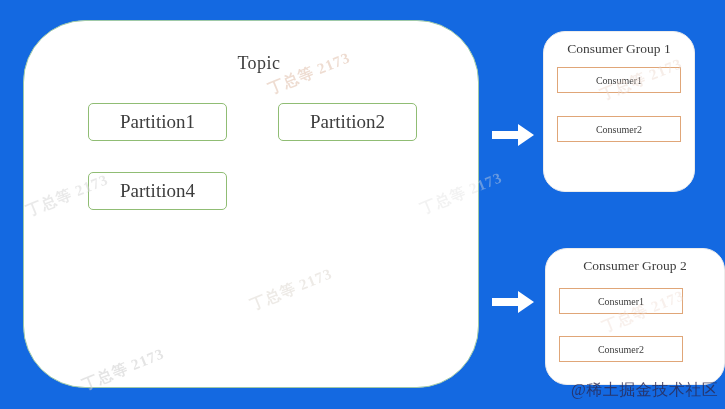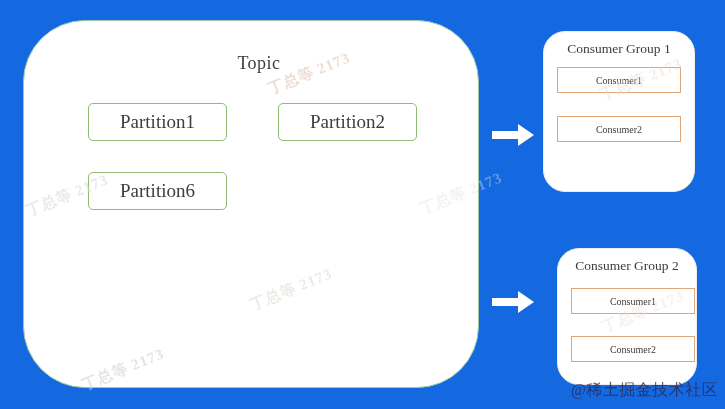--- a/index.html
+++ b/index.html
@@ -38,21 +38,21 @@
   .arrow { position:absolute; width:42px; height:22px; }
   .arrow-1 { left:492px; top:124px; }
   .arrow-2 { left:492px; top:291px; }
 
   
   .cg {
     position:absolute; background:#ffffff; border-radius:22px;
     border:1px solid #ececec; box-sizing:border-box;
   }
   .cg-1 { left:543px; top:31px;  width:152px; height:161px; }
-  .cg-2 { left:545px; top:248px; width:140px; height:137px;margin-left:12px; }
+  .cg-2 { left:545px; top:248px; width:180px; height:137px; }
   .cg-title {
     position:absolute; left:0; right:0; top:9px; text-align:center;
     font-size:13.5px; color:var(--text,#3d3d3d); white-space:nowrap;
   }
   .consumer {
     position:absolute; left:13px; width:124px; height:26px;
     background:#fff; border:1px solid var(--consumer-border,#e0a678);
     box-sizing:border-box; display:flex; align-items:center; justify-content:center;
     font-size:10px; color:var(--text,#3d3d3d);
   }
@@ -82,21 +82,21 @@
 </head>
 <body>
 
 <div class="stage">
 
   <div class="topic-box">
     <div class="topic-title">Topic</div>
     <div class="partition-grid">
       <div class="partition">Partition1</div>
       <div class="partition">Partition2</div>
-      <div class="partition">Partition6</div>
+      <div class="partition">Partition4</div>
     </div>
   </div>
 
   <svg class="arrow arrow-1" viewBox="0 0 42 22" aria-hidden="true">
     <path d="M0 7 H26 V0 L42 11 L26 22 V15 H0 Z" fill="#ffffff"></path>
   </svg>
   <svg class="arrow arrow-2" viewBox="0 0 42 22" aria-hidden="true">
     <path d="M0 7 H26 V0 L42 11 L26 22 V15 H0 Z" fill="#ffffff"></path>
   </svg>
 

